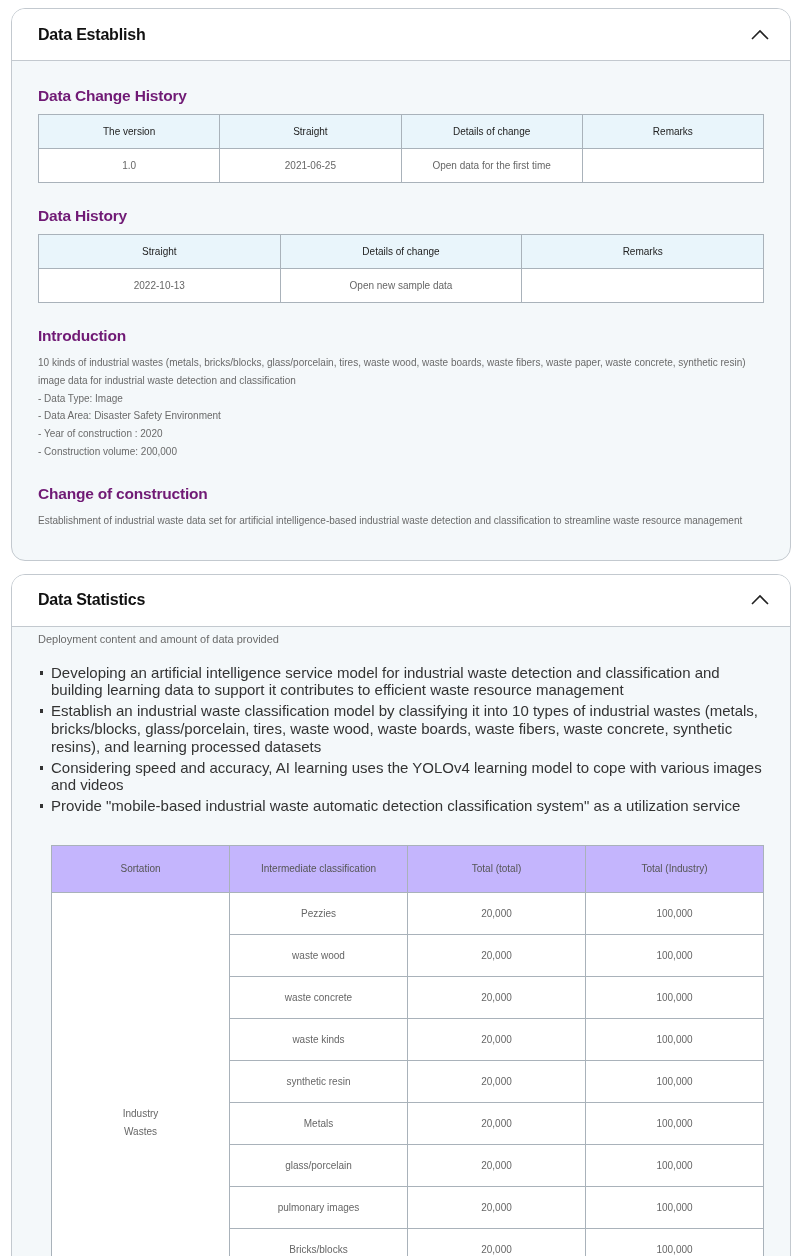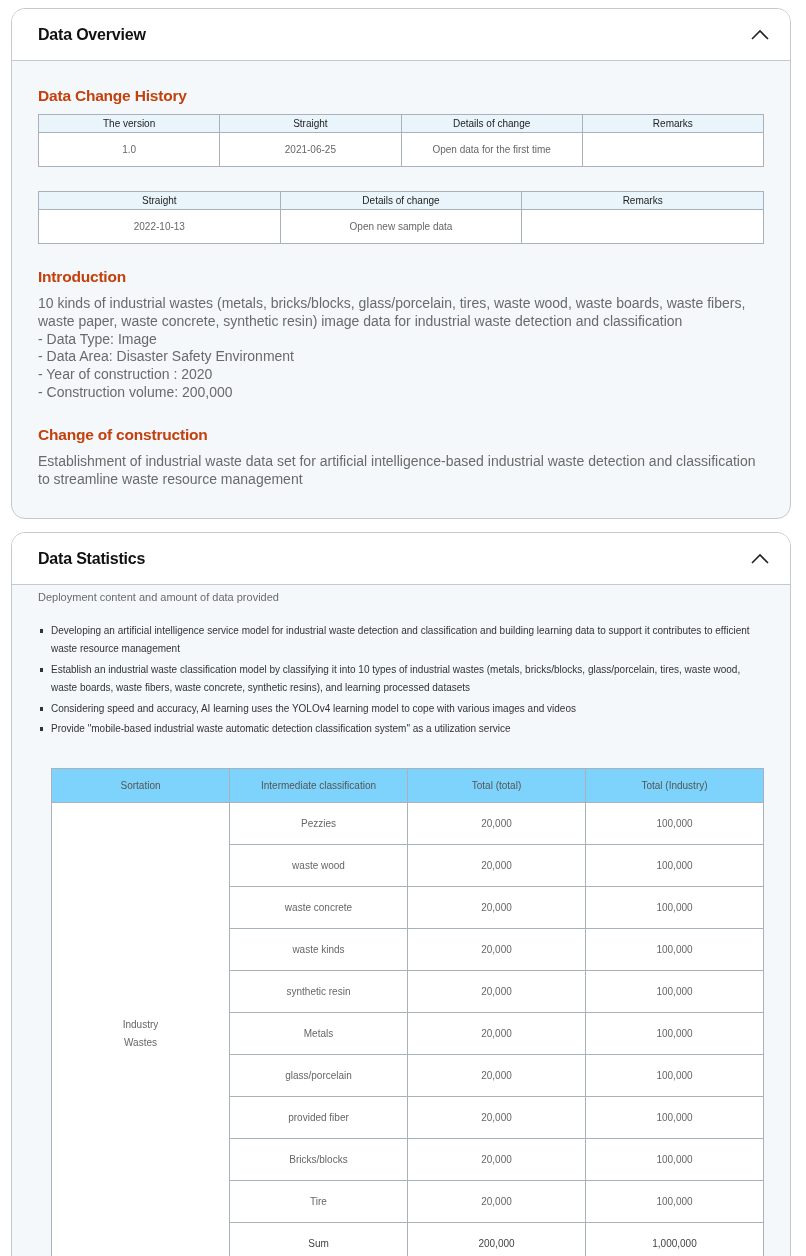--- a/index.html
+++ b/index.html
@@ -21,54 +21,54 @@
     border-bottom: 1px solid #c3c9cf;
     cursor: pointer;
   }
   .card-title { font-size: 16px; font-weight: bold; color: #111; letter-spacing: -0.2px; }
   .chevron { width: 20px; height: 14px; display: inline-block; }
   .chevron svg { display: block; }
 
   .card-body { padding: 26px 26px 26px 26px; }
   .stats-body { padding: 6px 26px 26px 26px; }
 
-  .section-title { font-size: 15.5px; font-weight: bold; color: #c2410c; margin-bottom: 9px; letter-spacing: -0.2px; }
+  .section-title { font-size: 15.5px; font-weight: bold; color: #701a75; margin-bottom: 9px; letter-spacing: -0.2px; }
   .section { margin-bottom: 24px; }
   .section:last-child { margin-bottom: 4px; }
 
   table.tbl { width: 100%; border-collapse: collapse; table-layout: fixed; background: #fff; }
   table.tbl th, table.tbl td {
     border: 1px solid #a9b2ba;
     text-align: center;
     font-size: 10px;
     color: #666;
   }
-  table.tbl th { background: #e9f5fb; color: #222; font-weight: normal; height: 18px; }
+  table.tbl th { background: #e9f5fb; color: #222; font-weight: normal; height: 34px; }
   table.tbl td { height: 34px; }
 
-  .para { font-size: 14px; line-height: 17.8px; color: #6a6a6a; }
+  .para { font-size: 10px; line-height: 17.8px; color: #6a6a6a; }
 
   .subtitle { font-size: 11px; color: #6a6a6a; margin-bottom: 19px; }
   ul.bullets { list-style: none; margin-bottom: 30px; }
-  ul.bullets li { position: relative; padding-left: 13px; font-size: 10px; line-height: 17.8px; color: #333; margin-bottom: 3px; }
+  ul.bullets li { position: relative; padding-left: 13px; font-size: 15px; line-height: 17.8px; color: #333; margin-bottom: 3px; }
   ul.bullets li::before { content: ""; position: absolute; left: 2px; top: 7px; width: 3px; height: 4px; background: #333; }
 
   table.stats { width: 713px; margin-left: 13px; border-collapse: collapse; table-layout: fixed; background: #fff; }
   table.stats th, table.stats td { border: 1px solid #a9b2ba; text-align: center; font-size: 10px; color: #666; }
-  table.stats th { background: #7dd3fc; height: 34px; font-weight: normal; color: #555; }
+  table.stats th { background: #c4b5fd; height: 47px; font-weight: normal; color: #555; }
   table.stats td { height: 42px; }
   table.stats td.group { line-height: 18px; }
   table.stats tr.sum td { color: #444; }
 </style>
 </head>
 <body>
 
 <div class="card">
   <div class="card-header">
-    <span class="card-title">Data Overview</span>
+    <span class="card-title">Data Establish</span>
     <span class="chevron">
       <svg width="20" height="14" viewBox="0 0 20 14">
           <polyline points="2,11 10,3 18,11" fill="none" stroke="#222" stroke-width="1.6"></polyline>
         </svg>
     </span>
   </div>
   <div class="card-body">
 
     <div class="section">
       <div class="section-title">Data Change History</div>
@@ -86,20 +86,21 @@
             <td>1.0</td>
             <td>2021-06-25</td>
             <td>Open data for the first time</td>
             <td></td>
           </tr>
         </tbody>
       </table>
     </div>
 
     <div class="section">
+      <div class="section-title">Data History</div>
       <table class="tbl">
         <thead>
           <tr>
             <th>Straight</th>
             <th>Details of change</th>
             <th>Remarks</th>
           </tr>
         </thead>
         <tbody>
           <tr>
@@ -191,21 +192,21 @@
           <td>Metals</td>
           <td>20,000</td>
           <td>100,000</td>
         </tr>
         <tr>
           <td>glass/porcelain</td>
           <td>20,000</td>
           <td>100,000</td>
         </tr>
         <tr>
-          <td>provided fiber</td>
+          <td>pulmonary images</td>
           <td>20,000</td>
           <td>100,000</td>
         </tr>
         <tr>
           <td>Bricks/blocks</td>
           <td>20,000</td>
           <td>100,000</td>
         </tr>
         <tr>
           <td>Tire</td>

